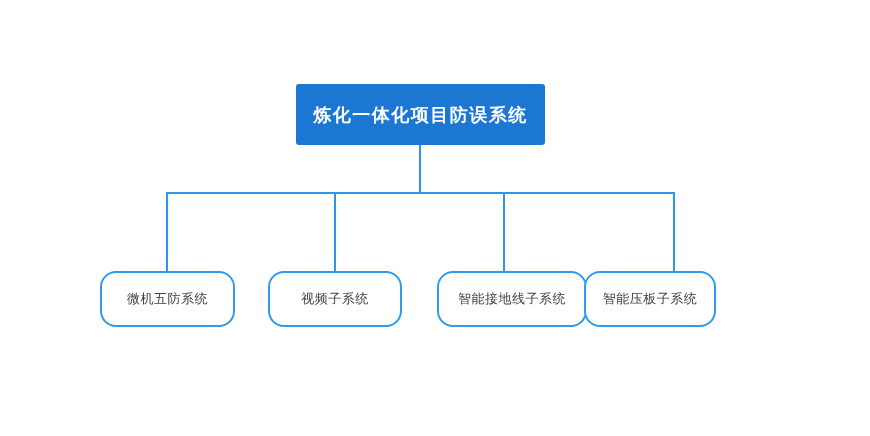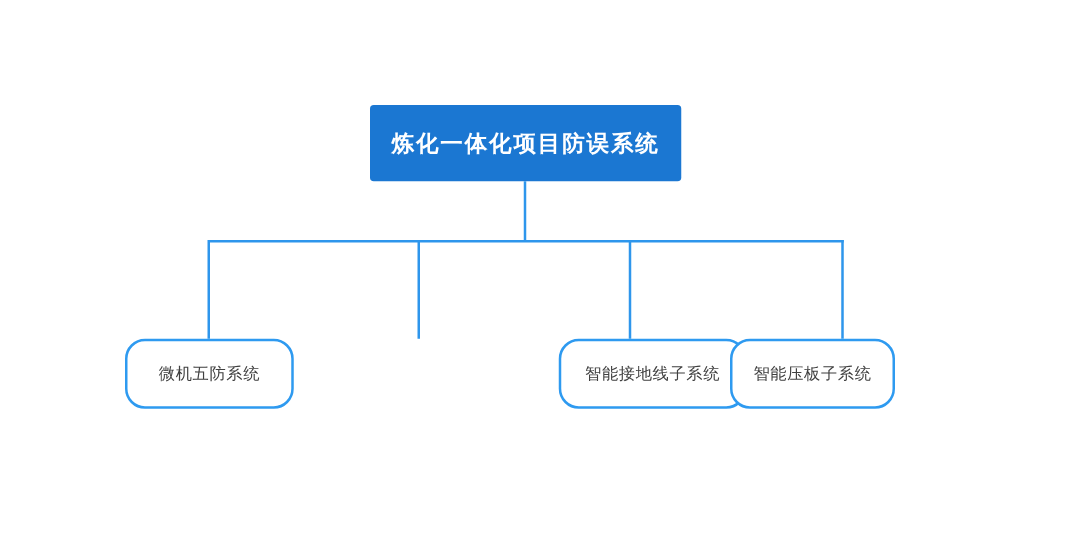--- a/index.html
+++ b/index.html
@@ -40,21 +40,21 @@
     height: 56px;
     background: var(--child-fill, #ffffff);
     border: 2px solid var(--child-border, #2e9af0);
     border-radius: 16px;
     color: var(--child-text, #404040);
     font-size: 13px;
     letter-spacing: 0.5px;
   }
   .child-0 { left: 100px; width: 135px; }
   .child-1 { left: 268px; width: 134px; }
-  .child-2 { left: 447px; width: 150px; }
+  .child-2 { left: 437px; width: 150px; }
   .child-3 { left: 584px; width: 132px; }
   .line {
     position: absolute;
     background: var(--line, #2e96ec);
   }
   .line-root-stem { left: 419px; top: 145px; width: 2px; height: 48px; }
   .line-rail      { left: 167px; top: 192px; width: 508px; height: 2px; }
   .drop           { top: 192px; width: 2px; height: 79px; }
   .drop-0 { left: 166px; }
   .drop-1 { left: 334px; }
@@ -74,20 +74,23 @@
   <div class="line line-rail"></div>
   <div class="line drop drop-0"></div>
   <div class="line drop drop-1"></div>
   <div class="line drop drop-2"></div>
   <div class="line drop drop-3"></div>
 
   <div class="node node-child child-0">
     <span>微机五防系统</span>
   </div>
 
+  <div class="node node-child child-1">
+    <span>视频子系统</span>
+  </div>
 
   <div class="node node-child child-2">
     <span>智能接地线子系统</span>
   </div>
 
   <div class="node node-child child-3">
     <span>智能压板子系统</span>
   </div>
 
 </div>

